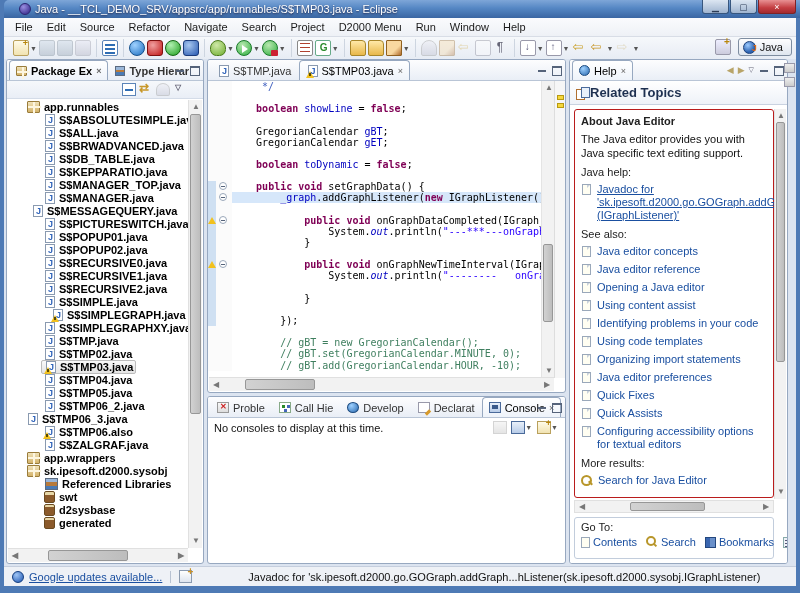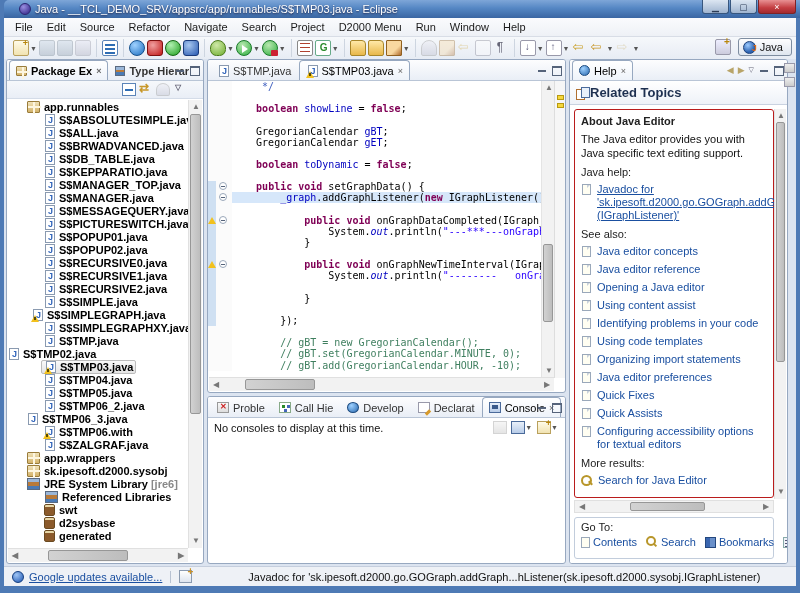--- a/index.html
+++ b/index.html
@@ -380,21 +380,21 @@
               <span class="tico t-jfile"></span>
               <span class="lbl">S$MANAGER_TOP.java</span>
             </span>
           </div>
           <div class="tree-row" style="padding-left: 36px;">
             <span class="lblwrap">
               <span class="tico t-jfile"></span>
               <span class="lbl">S$MANAGER.java</span>
             </span>
           </div>
-          <div class="tree-row" style="padding-left: 36px;">
+          <div class="tree-row" style="padding-left: 24px;">
             <span class="lblwrap">
               <span class="tico t-jfile"></span>
               <span class="lbl">S$MESSAGEQUERY.java</span>
             </span>
           </div>
           <div class="tree-row" style="padding-left: 36px;">
             <span class="lblwrap">
               <span class="tico t-jfile"></span>
               <span class="lbl">S$PICTURESWITCH.java</span>
             </span>
@@ -428,41 +428,41 @@
               <span class="tico t-jfile"></span>
               <span class="lbl">S$RECURSIVE2.java</span>
             </span>
           </div>
           <div class="tree-row" style="padding-left: 36px;">
             <span class="lblwrap">
               <span class="tico t-jfile"></span>
               <span class="lbl">S$SIMPLE.java</span>
             </span>
           </div>
-          <div class="tree-row" style="padding-left: 24px;">
+          <div class="tree-row" style="padding-left: 44px;">
             <span class="lblwrap">
               <span class="tico t-jfile">
                 <span class="warn-ov"></span>
               </span>
               <span class="lbl">S$SIMPLEGRAPH.java</span>
             </span>
           </div>
           <div class="tree-row" style="padding-left: 36px;">
             <span class="lblwrap">
               <span class="tico t-jfile"></span>
               <span class="lbl">S$SIMPLEGRAPHXY.java</span>
             </span>
           </div>
           <div class="tree-row" style="padding-left: 36px;">
             <span class="lblwrap">
               <span class="tico t-jfile"></span>
               <span class="lbl">S$TMP.java</span>
             </span>
           </div>
-          <div class="tree-row" style="">
+          <div class="tree-row" style="padding-left: 36px;">
             <span class="lblwrap">
               <span class="tico t-jfile"></span>
               <span class="lbl">S$TMP02.java</span>
             </span>
           </div>
           <div class="tree-row sel" style="padding-left: 36px;">
             <span class="lblwrap">
               <span class="tico t-jfile">
                 <span class="warn-ov"></span>
               </span>
@@ -491,46 +491,39 @@
             <span class="lblwrap">
               <span class="tico t-jfile"></span>
               <span class="lbl">S$TMP06_3.java</span>
             </span>
           </div>
           <div class="tree-row" style="padding-left: 36px;">
             <span class="lblwrap">
               <span class="tico t-jfile">
                 <span class="warn-ov"></span>
               </span>
-              <span class="lbl">S$TMP06.with</span>
+              <span class="lbl">S$TMP06.also</span>
             </span>
           </div>
           <div class="tree-row" style="padding-left: 36px;">
             <span class="lblwrap">
               <span class="tico t-jfile"></span>
               <span class="lbl">S$ZALGRAF.java</span>
             </span>
           </div>
           <div class="tree-row" style="padding-left: 20px;">
             <span class="lblwrap">
               <span class="tico t-package"></span>
               <span class="lbl">app.wrappers</span>
             </span>
           </div>
           <div class="tree-row" style="padding-left: 20px;">
             <span class="lblwrap">
               <span class="tico t-package"></span>
               <span class="lbl">sk.ipesoft.d2000.sysobj</span>
-            </span>
-          </div>
-          <div class="tree-row" style="padding-left: 20px;">
-            <span class="lblwrap">
-              <span class="tico t-lib"></span>
-              <span class="lbl">JRE System Library</span>
-              <span class="sfx">[jre6]</span>
             </span>
           </div>
           <div class="tree-row" style="padding-left: 38px;">
             <span class="lblwrap">
               <span class="tico t-lib"></span>
               <span class="lbl">Referenced Libraries</span>
             </span>
           </div>
           <div class="tree-row" style="padding-left: 36px;">
             <span class="lblwrap">

